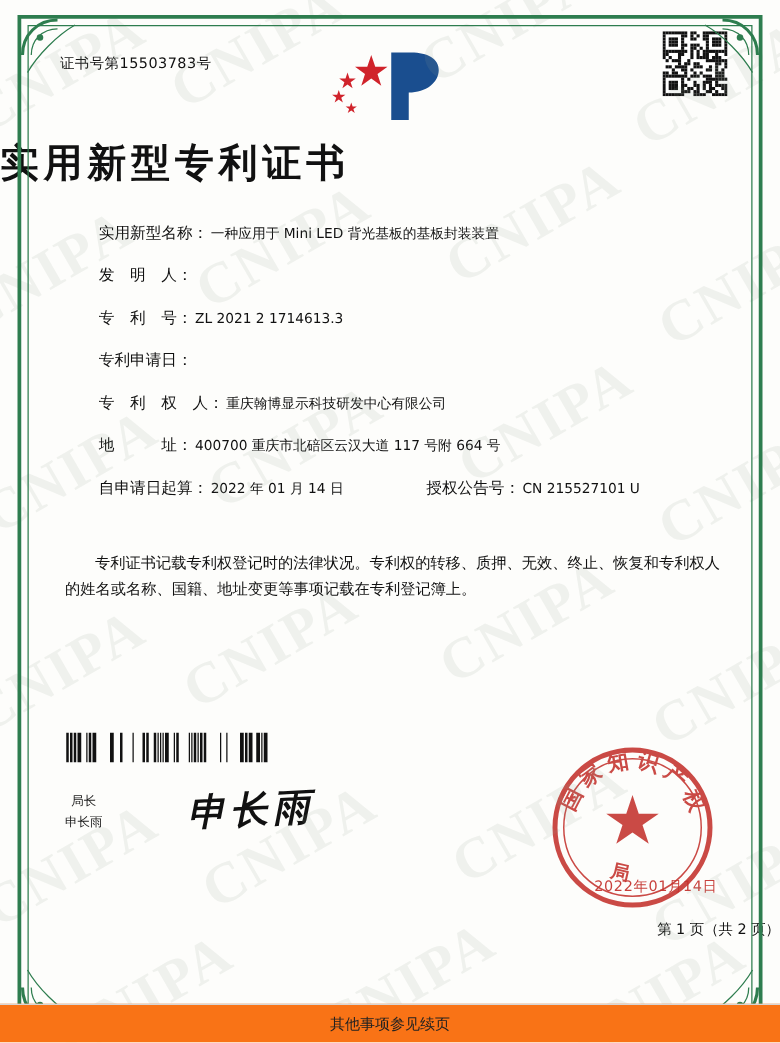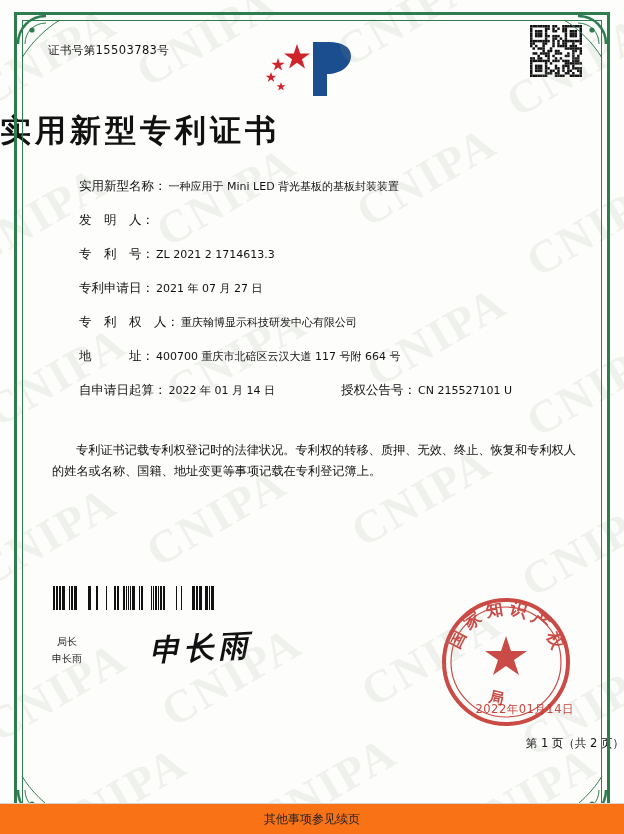--- a/index.html
+++ b/index.html
@@ -570,21 +570,20 @@
     </div>
     <div class="row">
       <span class="label">发　明　人：</span>
     </div>
     <div class="row">
       <span class="label">专　利　号：</span>
       <span class="value">ZL 2021 2 1714613.3</span>
     </div>
     <div class="row">
       <span class="label">专利申请日：</span>
-      <span class="value">2021 年 07 月 27 日</span>
     </div>
     <div class="row">
       <span class="label">专　利　权　人：</span>
       <span class="value">重庆翰博显示科技研发中心有限公司</span>
     </div>
     <div class="row">
       <span class="label">地　　　址：</span>
       <span class="value">400700 重庆市北碚区云汉大道 117 号附 664 号</span>
     </div>
     <div class="row row-split">

